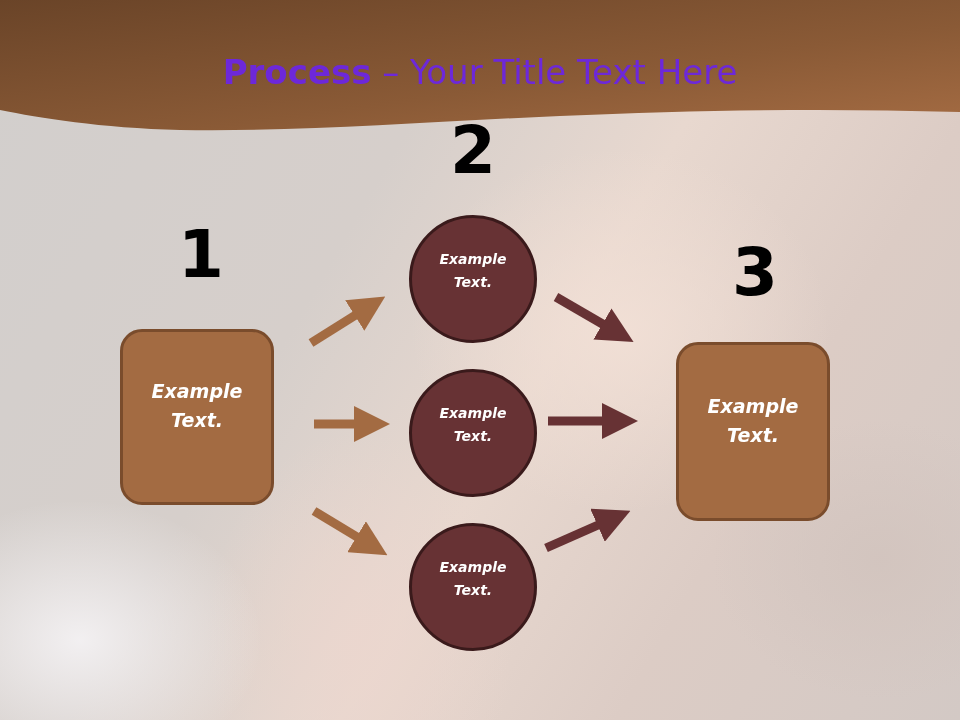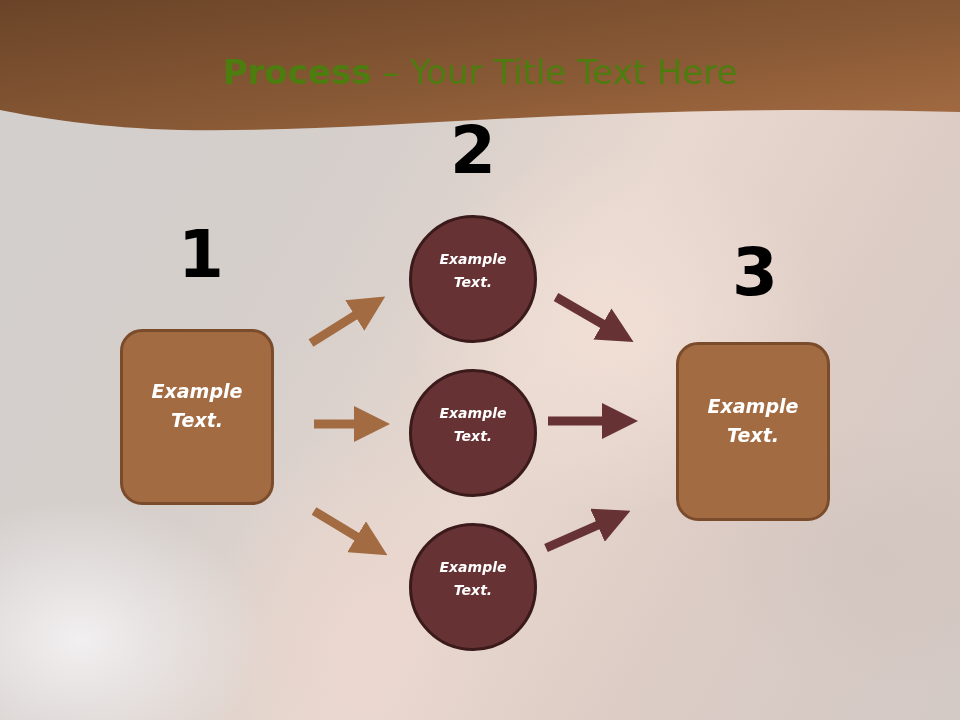--- a/index.html
+++ b/index.html
@@ -8,21 +8,21 @@
   .bg { position:absolute; inset:0;
     background:
       radial-gradient(ellipse 260px 200px at 80px 640px, rgba(245,243,245,0.9), rgba(245,243,245,0) 70%),
       radial-gradient(ellipse 300px 260px at 620px 330px, rgba(242,224,214,0.9), rgba(242,224,214,0) 70%),
       radial-gradient(ellipse 220px 300px at 360px 640px, rgba(236,214,206,0.8), rgba(236,214,206,0) 70%),
       radial-gradient(ellipse 240px 200px at 880px 560px, rgba(210,196,190,0.9), rgba(210,196,190,0) 70%),
       linear-gradient(120deg, #d2cfcd 0%, #d6cfcb 35%, #e8d8cf 55%, #dcccc5 75%, #d3c9c5 100%);
   }
   .header { position:absolute; left:0; top:0; width:960px; height:140px; }
   .title { position:absolute; left:0; top:52px; width:960px; text-align:center;
-    color:#4d7c0f; font-size:34px; white-space:nowrap; font-family:"DejaVu Sans", sans-serif; }
+    color:#6d28d9; font-size:34px; white-space:nowrap; font-family:"DejaVu Sans", sans-serif; }
   .title b { font-weight:bold; }
   .title span.light { font-weight:normal; }
   .num { position:absolute; font-family:"DejaVu Sans", sans-serif; font-weight:bold;
     font-size:66px; color:#000; line-height:1; }
   .box { position:absolute; width:154px; height:176px; background:#a36b42;
     border:3px solid #7a4c2c; border-radius:22px; box-sizing:border-box;
     display:flex; align-items:center; justify-content:center; text-align:center;
     color:#fff; font-style:italic; font-weight:bold; font-size:19px; line-height:29px;
     font-family:"DejaVu Sans", sans-serif; }
   .box .txt { width:110px; margin-top:-22px; }

